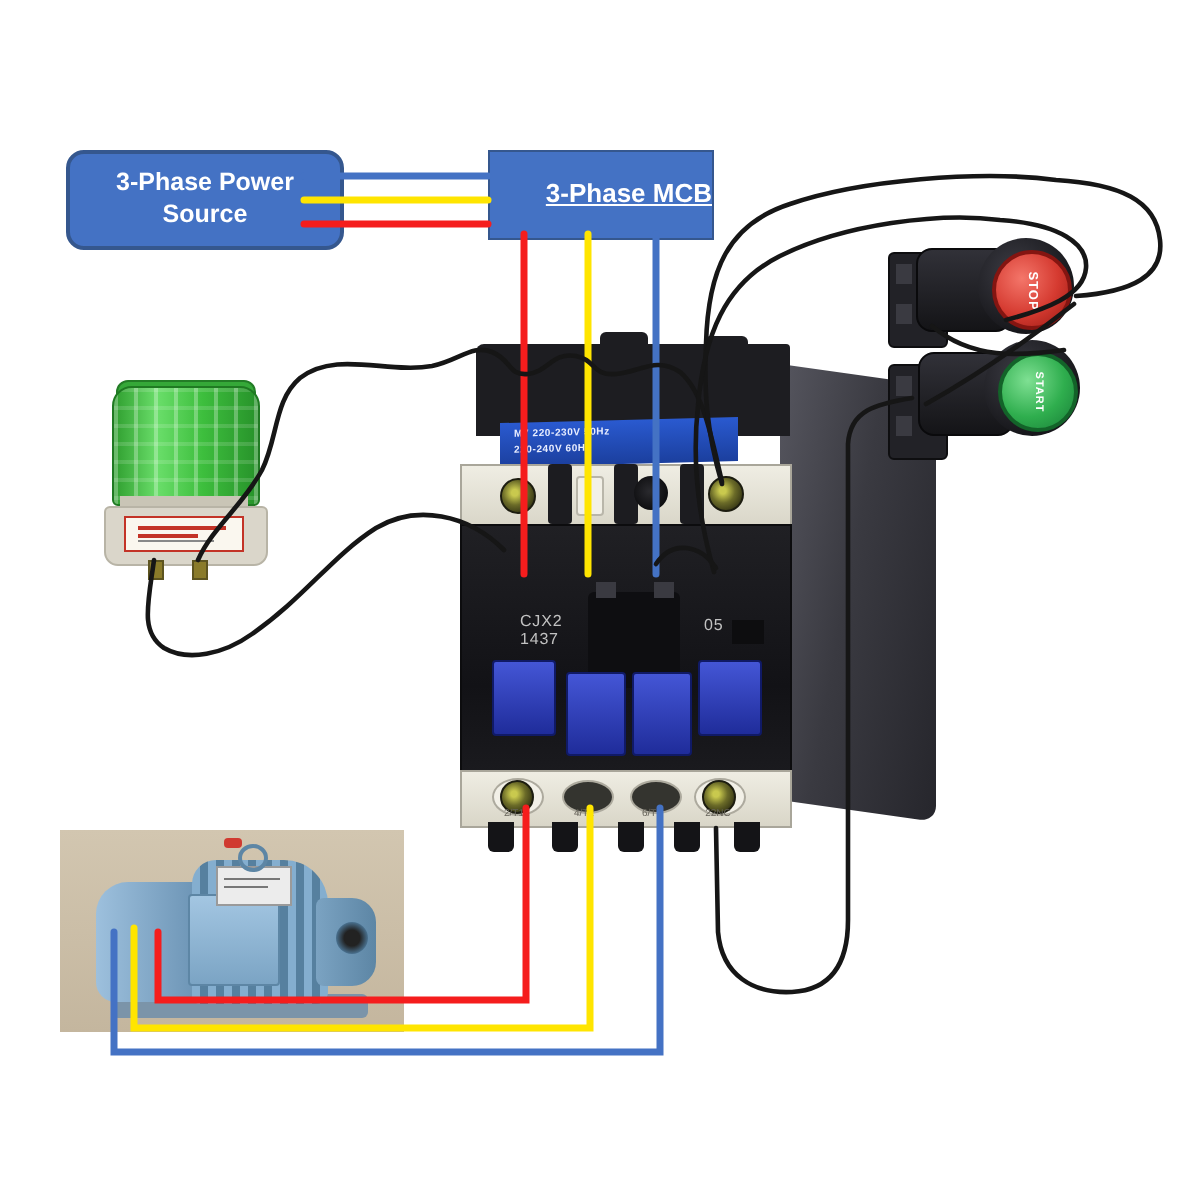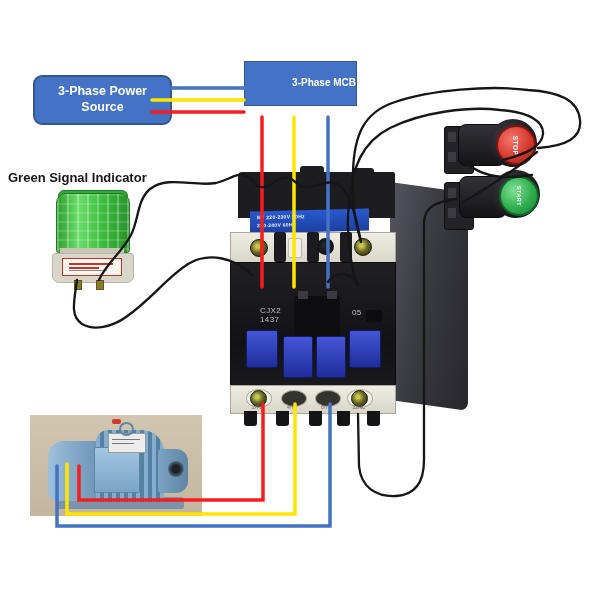--- a/index.html
+++ b/index.html
@@ -1,21 +1,21 @@
 <!DOCTYPE html>
 <html><head>
 <meta charset="utf-8">
 <style>
   html,body{margin:0;padding:0;background:#fff;font-family:"Liberation Sans",sans-serif;}
   #stage{position:relative;width:600px;height:600px;background:#fff;overflow:hidden;}
   .abs{position:absolute;}
   .bluebox{background:#4472C4;color:#fff;font-weight:bold;text-align:center;
            display:flex;align-items:center;justify-content:flex-end;line-height:1.25;}
   .ps{left:33px;top:75px;width:119px;height:46px;border:2px solid #35578E;border-radius:9px;font-size:12.5px;padding:0 8px;}
-  .mcb{left:244px;top:61px;width:111px;height:43px;border:1px solid #35578E;font-size:10px;}
+  .mcb{left:244px;top:75px;width:111px;height:43px;border:1px solid #35578E;font-size:13px;text-decoration:underline;}
   .caption{left:8px;top:170px;font-size:13px;font-weight:600;color:#151515;}
   
   .lens{left:56px;top:193px;width:72px;height:58px;border-radius:10px 10px 3px 3px;
         background:
           repeating-linear-gradient(180deg, rgba(255,255,255,.14) 0 2px, rgba(0,0,0,0) 2px 9px),
           repeating-linear-gradient(90deg, rgba(255,255,255,.28) 0 2px, rgba(0,0,0,0) 2px 10px),
           linear-gradient(90deg,#2f9e2f,#6ade6a 30%,#3dbe3d 62%,#27922a);
         border:1px solid #1f7a22;}
   .lens-cap{left:58px;top:190px;width:68px;height:8px;background:#35a838;border-radius:6px 6px 0 0;border:1px solid #237c26;}
   .ind-neck{left:60px;top:248px;width:64px;height:7px;background:#c9c5b6;}
@@ -73,21 +73,20 @@
 
 <div id="stage">
 
   <div class="abs bluebox ps">
     <span>3-Phase Power Source</span>
   </div>
   <div class="abs bluebox mcb">
     <span>3-Phase MCB</span>
   </div>
 
-  <div class="abs caption">Green Signal Indicator</div>
   <div class="abs lens-cap"></div>
   <div class="abs lens"></div>
   <div class="abs ind-neck"></div>
   <div class="abs ind-base"></div>
   <div class="abs ind-label"></div>
   <div class="abs pin" style="left:74px;top:280px;"></div>
   <div class="abs pin" style="left:96px;top:280px;"></div>
 
   <div class="abs ct-side"></div>
   <div class="abs ct-cap"></div>

